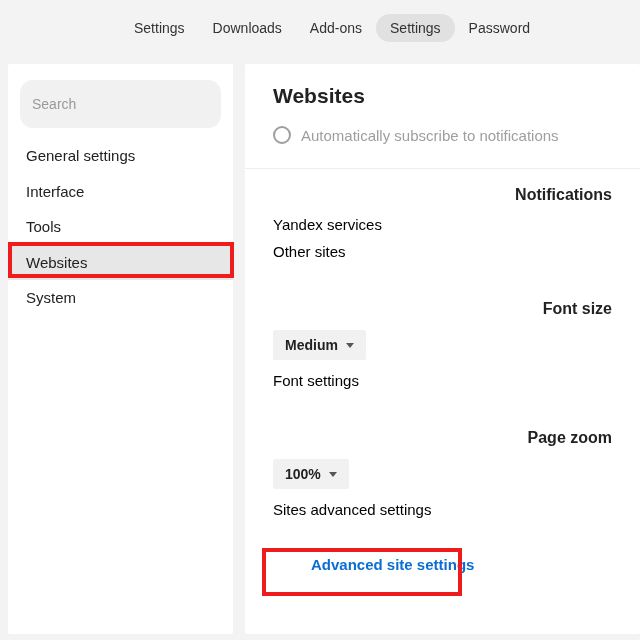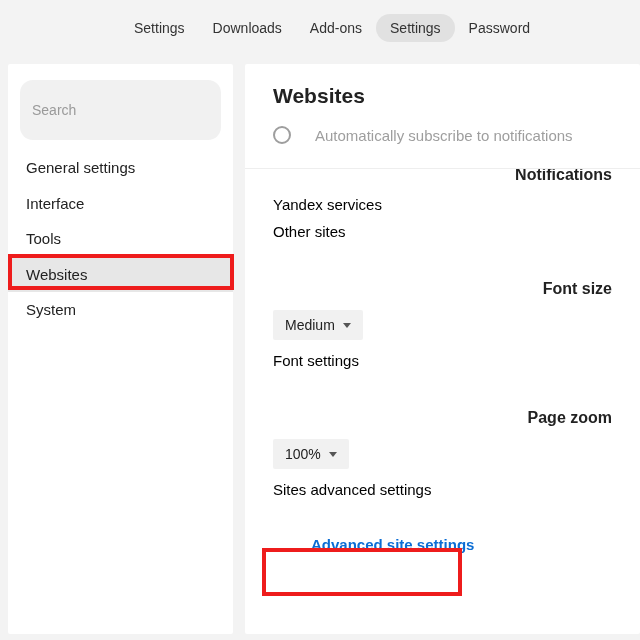--- a/index.html
+++ b/index.html
@@ -37,21 +37,21 @@
       width: 225px;
       background: #fff;
       border-radius: 2px;
       padding: 12px 0;
       height: 570px;
     }
     .search-box {
       margin: 4px 12px 10px 12px;
       background: #f1f1f1;
       border-radius: 13px;
-      padding: 22px 12px;
+      padding: 16px 12px;
       color: #9a9a9a;
       font-size: 14px;
       cursor: text;
     }
     .side-item {
       padding: 8px 18px;
       font-size: 15px;
       color: #222;
       cursor: pointer;
       line-height: 1.3;
@@ -88,25 +88,25 @@
     .divider-top {
       position: absolute;
       left: 0;
       right: 0;
       top: 104px;
       border-top: 1px solid #eee;
     }
     .row-radio {
       display: flex;
       align-items: center;
-      gap: 24px;
+      gap: 10px;
       color: #9e9e9e;
       font-size: 15px;
       margin-top: 12px;
-      margin-bottom: 22px;
+      margin-bottom: 42px;
     }
     .radio-circle {
       width: 18px;
       height: 18px;
       border: 2px solid #9e9e9e;
       border-radius: 50%;
       flex-shrink: 0;
     }
     .section-title {
       font-size: 16px;
@@ -127,20 +127,21 @@
     .dropdown {
       display: inline-flex;
       align-items: center;
       background: #f1f1f1;
       padding: 7px 12px;
       border-radius: 2px;
       font-size: 14px;
       cursor: pointer;
       gap: 8px;
       margin-bottom: 12px;
+      font-weight: bold;
     }
     .chev {
       width: 0;
       height: 0;
       border-left: 4px solid transparent;
       border-right: 4px solid transparent;
       border-top: 5px solid #555;
     }
     .highlight-main {
       position: absolute;

